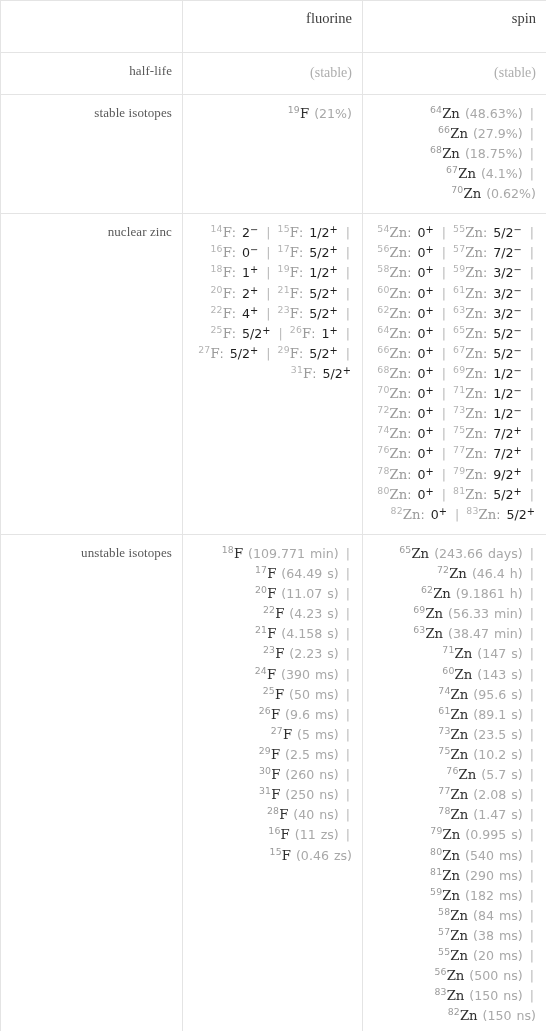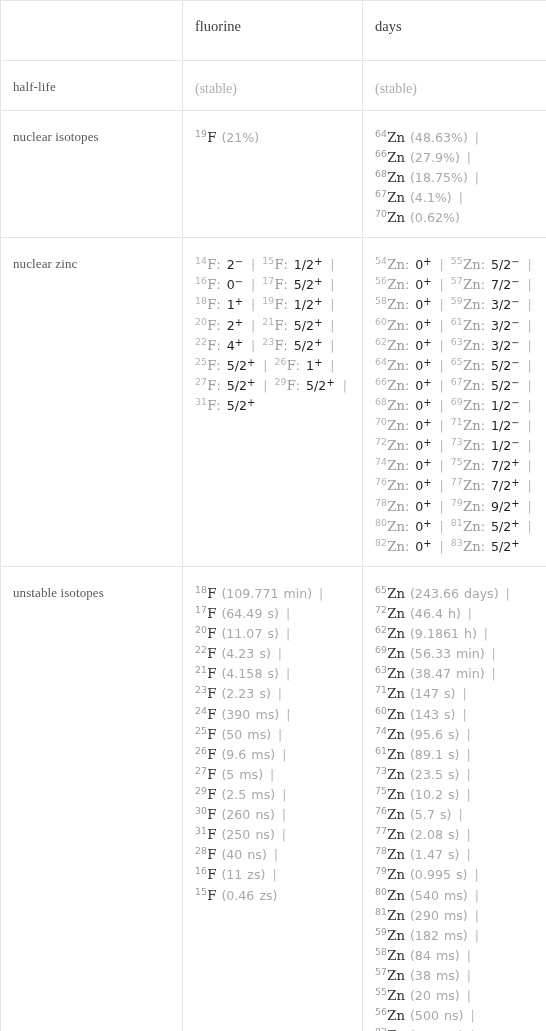--- a/index.html
+++ b/index.html
@@ -21,23 +21,23 @@
   }
   table.prop-table col.c-label { width: 182px; }
   table.prop-table col.c-fluorine { width: 180px; }
   table.prop-table col.c-zinc { width: 184px; }
 
   table.prop-table td,
   table.prop-table th {
     border: 1px solid #e4e4e4;
     border-left: none;
     vertical-align: top;
-    padding: 17px 10px 9px 12px;
+    padding: 9px 10px 9px 12px;
     font-weight: normal;
-    text-align: left;
+    text-align: right;
   }
   table.prop-table tr > td:first-child,
   table.prop-table tr > th:first-child {
     border-left: 1px solid #e4e4e4;
   }
 
   
   .head-blank { height: 33px; padding: 0; }
   .head-cell {
     text-align: center;
@@ -110,35 +110,35 @@
 <table class="prop-table">
   <colgroup>
     <col class="c-label">
       <col class="c-fluorine">
       <col class="c-zinc">
   </colgroup>
   <tbody>
     <tr>
       <th class="head-blank"></th>
       <th class="head-cell">fluorine</th>
-      <th class="head-cell">days</th>
+      <th class="head-cell">spin</th>
     </tr>
 
     <tr>
       <td class="row-label">half-life</td>
       <td class="val-cell">
         <span class="stable-note">(stable)</span>
       </td>
       <td class="val-cell">
         <span class="stable-note">(stable)</span>
       </td>
     </tr>
 
     <tr>
-      <td class="row-label">nuclear isotopes</td>
+      <td class="row-label">stable isotopes</td>
       <td class="val-cell flow"><span class="iso"><sup>19</sup><span class="el">F</span></span><span class="paren"> (21%)</span></td>
       <td class="val-cell flow"><span class="iso"><sup>64</sup><span class="el">Zn</span></span><span class="paren"> (48.63%)</span><span class="sep"> | </span><span class="iso"><sup>66</sup><span class="el">Zn</span></span><span class="paren"> (27.9%)</span><span class="sep"> | </span><span class="iso"><sup>68</sup><span class="el">Zn</span></span><span class="paren"> (18.75%)</span><span class="sep"> | </span><span class="iso"><sup>67</sup><span class="el">Zn</span></span><span class="paren"> (4.1%)</span><span class="sep"> | </span><span class="iso"><sup>70</sup><span class="el">Zn</span></span><span class="paren"> (0.62%)</span></td>
     </tr>
 
     <tr>
       <td class="row-label">nuclear zinc</td>
       <td class="val-cell flow"><span class="iso iso-gray"><sup>14</sup><span class="el">F</span></span><span class="colon">: </span><span class="spinval">2<sup>−</sup></span><span class="sep"> | </span><span class="iso iso-gray"><sup>15</sup><span class="el">F</span></span><span class="colon">: </span><span class="spinval">1/2<sup>+</sup></span><span class="sep"> | </span><span class="iso iso-gray"><sup>16</sup><span class="el">F</span></span><span class="colon">: </span><span class="spinval">0<sup>−</sup></span><span class="sep"> | </span><span class="iso iso-gray"><sup>17</sup><span class="el">F</span></span><span class="colon">: </span><span class="spinval">5/2<sup>+</sup></span><span class="sep"> | </span><span class="iso iso-gray"><sup>18</sup><span class="el">F</span></span><span class="colon">: </span><span class="spinval">1<sup>+</sup></span><span class="sep"> | </span><span class="iso iso-gray"><sup>19</sup><span class="el">F</span></span><span class="colon">: </span><span class="spinval">1/2<sup>+</sup></span><span class="sep"> | </span><span class="iso iso-gray"><sup>20</sup><span class="el">F</span></span><span class="colon">: </span><span class="spinval">2<sup>+</sup></span><span class="sep"> | </span><span class="iso iso-gray"><sup>21</sup><span class="el">F</span></span><span class="colon">: </span><span class="spinval">5/2<sup>+</sup></span><span class="sep"> | </span><span class="iso iso-gray"><sup>22</sup><span class="el">F</span></span><span class="colon">: </span><span class="spinval">4<sup>+</sup></span><span class="sep"> | </span><span class="iso iso-gray"><sup>23</sup><span class="el">F</span></span><span class="colon">: </span><span class="spinval">5/2<sup>+</sup></span><span class="sep"> | </span><span class="iso iso-gray"><sup>25</sup><span class="el">F</span></span><span class="colon">: </span><span class="spinval">5/2<sup>+</sup></span><span class="sep"> | </span><span class="iso iso-gray"><sup>26</sup><span class="el">F</span></span><span class="colon">: </span><span class="spinval">1<sup>+</sup></span><span class="sep"> | </span><span class="iso iso-gray"><sup>27</sup><span class="el">F</span></span><span class="colon">: </span><span class="spinval">5/2<sup>+</sup></span><span class="sep"> | </span><span class="iso iso-gray"><sup>29</sup><span class="el">F</span></span><span class="colon">: </span><span class="spinval">5/2<sup>+</sup></span><span class="sep"> | </span><span class="iso iso-gray"><sup>31</sup><span class="el">F</span></span><span class="colon">: </span><span class="spinval">5/2<sup>+</sup></span></td>
       <td class="val-cell flow"><span class="iso iso-gray"><sup>54</sup><span class="el">Zn</span></span><span class="colon">: </span><span class="spinval">0<sup>+</sup></span><span class="sep"> | </span><span class="iso iso-gray"><sup>55</sup><span class="el">Zn</span></span><span class="colon">: </span><span class="spinval">5/2<sup>−</sup></span><span class="sep"> | </span><span class="iso iso-gray"><sup>56</sup><span class="el">Zn</span></span><span class="colon">: </span><span class="spinval">0<sup>+</sup></span><span class="sep"> | </span><span class="iso iso-gray"><sup>57</sup><span class="el">Zn</span></span><span class="colon">: </span><span class="spinval">7/2<sup>−</sup></span><span class="sep"> | </span><span class="iso iso-gray"><sup>58</sup><span class="el">Zn</span></span><span class="colon">: </span><span class="spinval">0<sup>+</sup></span><span class="sep"> | </span><span class="iso iso-gray"><sup>59</sup><span class="el">Zn</span></span><span class="colon">: </span><span class="spinval">3/2<sup>−</sup></span><span class="sep"> | </span><span class="iso iso-gray"><sup>60</sup><span class="el">Zn</span></span><span class="colon">: </span><span class="spinval">0<sup>+</sup></span><span class="sep"> | </span><span class="iso iso-gray"><sup>61</sup><span class="el">Zn</span></span><span class="colon">: </span><span class="spinval">3/2<sup>−</sup></span><span class="sep"> | </span><span class="iso iso-gray"><sup>62</sup><span class="el">Zn</span></span><span class="colon">: </span><span class="spinval">0<sup>+</sup></span><span class="sep"> | </span><span class="iso iso-gray"><sup>63</sup><span class="el">Zn</span></span><span class="colon">: </span><span class="spinval">3/2<sup>−</sup></span><span class="sep"> | </span><span class="iso iso-gray"><sup>64</sup><span class="el">Zn</span></span><span class="colon">: </span><span class="spinval">0<sup>+</sup></span><span class="sep"> | </span><span class="iso iso-gray"><sup>65</sup><span class="el">Zn</span></span><span class="colon">: </span><span class="spinval">5/2<sup>−</sup></span><span class="sep"> | </span><span class="iso iso-gray"><sup>66</sup><span class="el">Zn</span></span><span class="colon">: </span><span class="spinval">0<sup>+</sup></span><span class="sep"> | </span><span class="iso iso-gray"><sup>67</sup><span class="el">Zn</span></span><span class="colon">: </span><span class="spinval">5/2<sup>−</sup></span><span class="sep"> | </span><span class="iso iso-gray"><sup>68</sup><span class="el">Zn</span></span><span class="colon">: </span><span class="spinval">0<sup>+</sup></span><span class="sep"> | </span><span class="iso iso-gray"><sup>69</sup><span class="el">Zn</span></span><span class="colon">: </span><span class="spinval">1/2<sup>−</sup></span><span class="sep"> | </span><span class="iso iso-gray"><sup>70</sup><span class="el">Zn</span></span><span class="colon">: </span><span class="spinval">0<sup>+</sup></span><span class="sep"> | </span><span class="iso iso-gray"><sup>71</sup><span class="el">Zn</span></span><span class="colon">: </span><span class="spinval">1/2<sup>−</sup></span><span class="sep"> | </span><span class="iso iso-gray"><sup>72</sup><span class="el">Zn</span></span><span class="colon">: </span><span class="spinval">0<sup>+</sup></span><span class="sep"> | </span><span class="iso iso-gray"><sup>73</sup><span class="el">Zn</span></span><span class="colon">: </span><span class="spinval">1/2<sup>−</sup></span><span class="sep"> | </span><span class="iso iso-gray"><sup>74</sup><span class="el">Zn</span></span><span class="colon">: </span><span class="spinval">0<sup>+</sup></span><span class="sep"> | </span><span class="iso iso-gray"><sup>75</sup><span class="el">Zn</span></span><span class="colon">: </span><span class="spinval">7/2<sup>+</sup></span><span class="sep"> | </span><span class="iso iso-gray"><sup>76</sup><span class="el">Zn</span></span><span class="colon">: </span><span class="spinval">0<sup>+</sup></span><span class="sep"> | </span><span class="iso iso-gray"><sup>77</sup><span class="el">Zn</span></span><span class="colon">: </span><span class="spinval">7/2<sup>+</sup></span><span class="sep"> | </span><span class="iso iso-gray"><sup>78</sup><span class="el">Zn</span></span><span class="colon">: </span><span class="spinval">0<sup>+</sup></span><span class="sep"> | </span><span class="iso iso-gray"><sup>79</sup><span class="el">Zn</span></span><span class="colon">: </span><span class="spinval">9/2<sup>+</sup></span><span class="sep"> | </span><span class="iso iso-gray"><sup>80</sup><span class="el">Zn</span></span><span class="colon">: </span><span class="spinval">0<sup>+</sup></span><span class="sep"> | </span><span class="iso iso-gray"><sup>81</sup><span class="el">Zn</span></span><span class="colon">: </span><span class="spinval">5/2<sup>+</sup></span><span class="sep"> | </span><span class="iso iso-gray"><sup>82</sup><span class="el">Zn</span></span><span class="colon">: </span><span class="spinval">0<sup>+</sup></span><span class="sep"> | </span><span class="iso iso-gray"><sup>83</sup><span class="el">Zn</span></span><span class="colon">: </span><span class="spinval">5/2<sup>+</sup></span></td>
     </tr>
 

